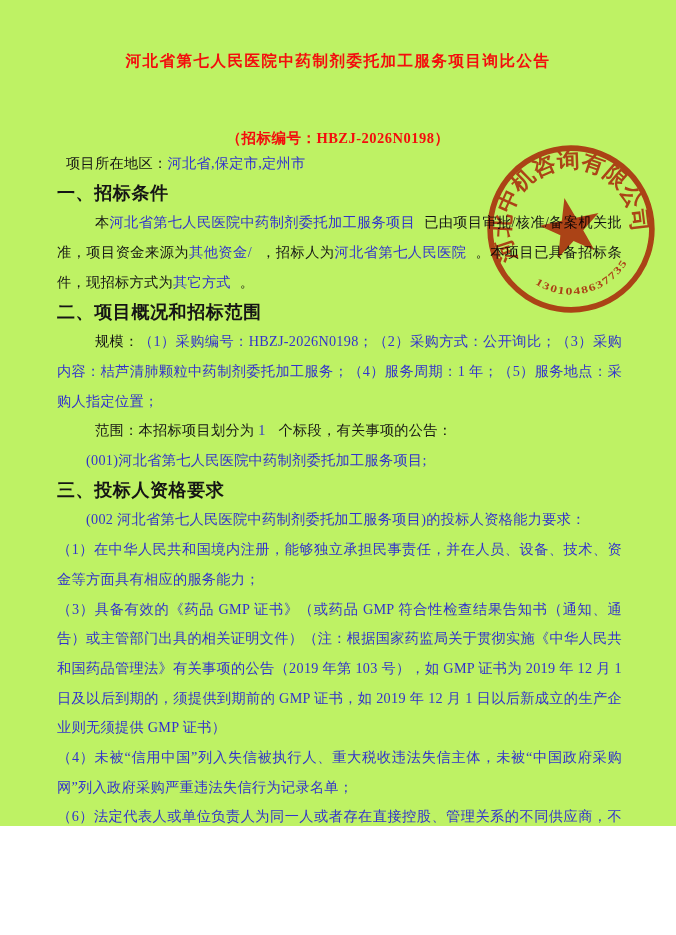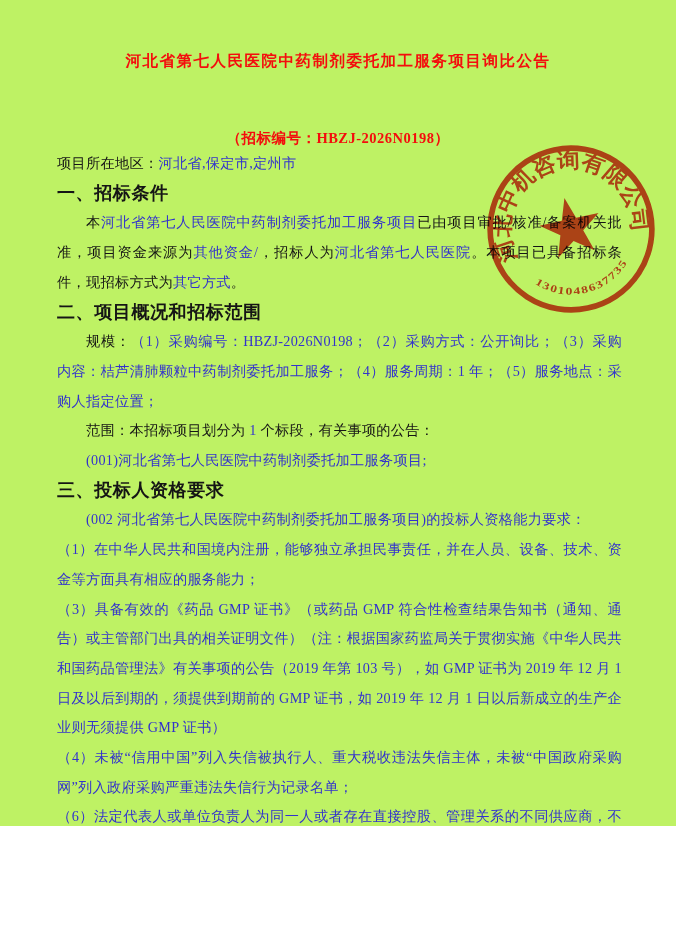--- a/index.html
+++ b/index.html
@@ -17,21 +17,21 @@
   }
   .content{
     position:absolute;left:57px;top:149px;width:565px;
     font-size:14.2px;line-height:29.7px;text-align:justify;
     letter-spacing:.3px;
   }
   .content p,.content h3{margin:0;padding:0;}
   .content h3{font-size:18px;font-weight:bold;letter-spacing:.6px;}
   .indent{text-indent:29px;}
   .blue{color:#3232cd;}
-  .black{color:#151515;}
+  .black{color:#151515;margin-left:9px;}
   .stamp{
     position:absolute;left:485px;top:143px;width:172px;height:172px;
     transform:rotate(-12deg);mix-blend-mode:multiply;opacity:.93;
     pointer-events:none;
   }
   .seal-ring{fill:none;stroke:#e43826;stroke-width:5.5px;}
   .seal-star{fill:#e43826;}
   .seal-company{font-size:21px;font-weight:bold;fill:#e43826;}
   .seal-number{font-size:10px;font-weight:bold;fill:#e43826;letter-spacing:1px;}
 </style>

